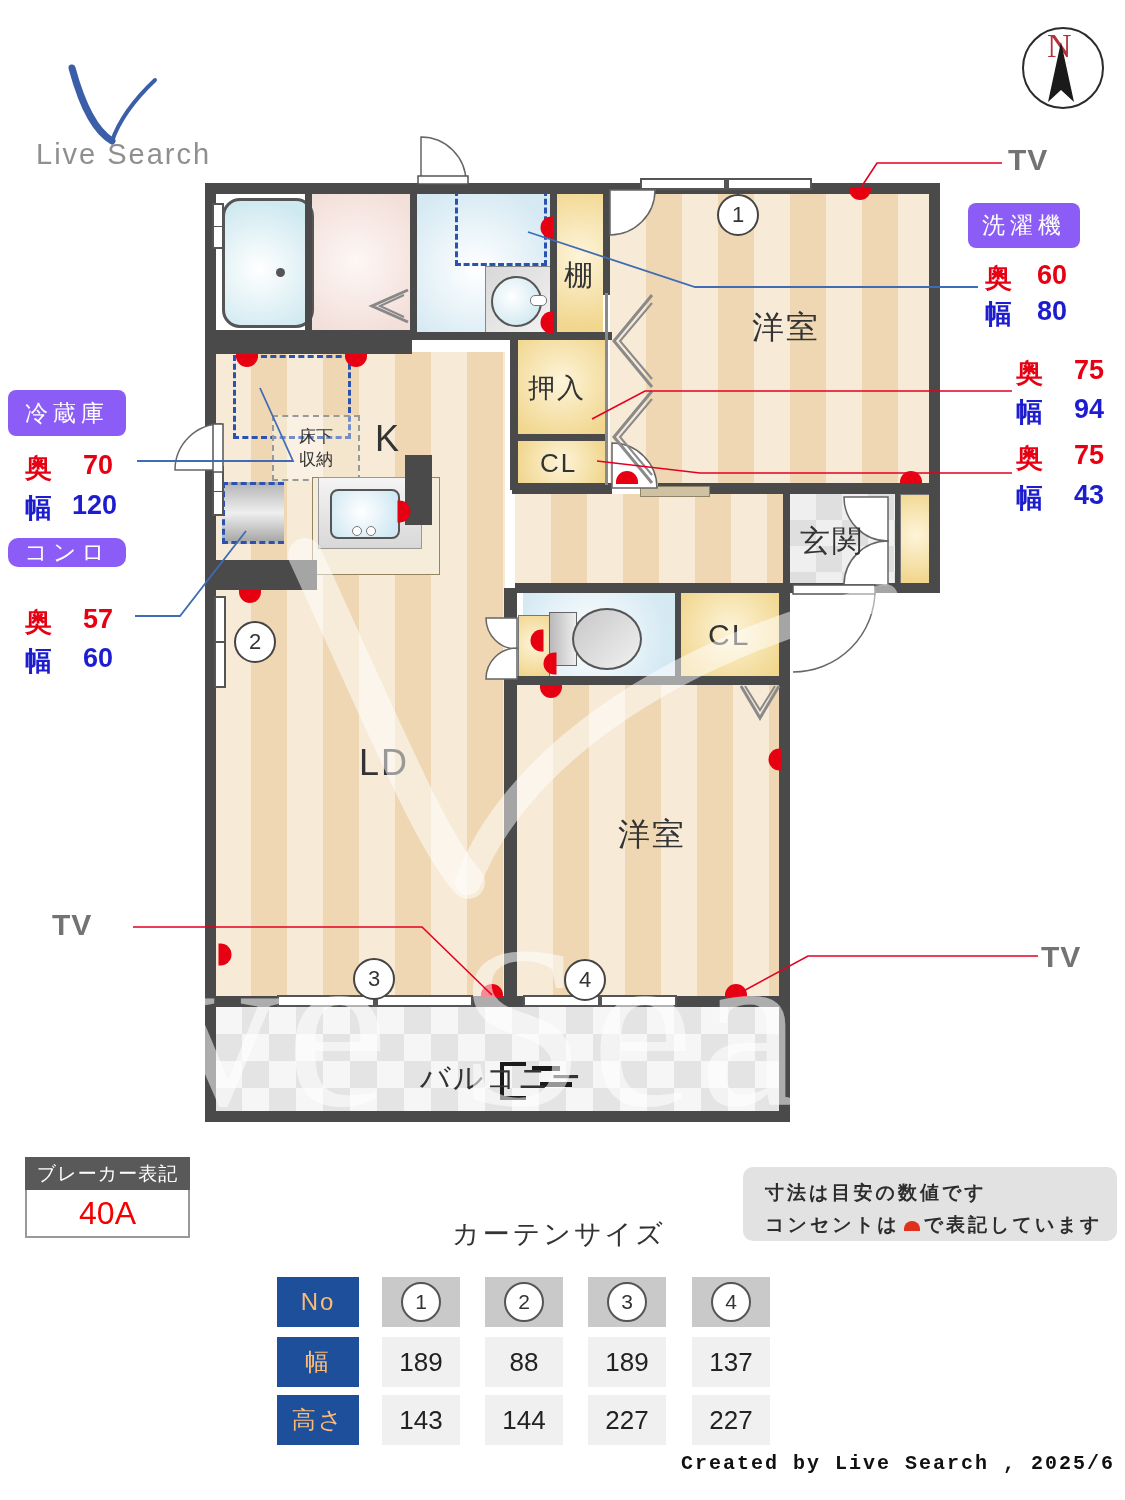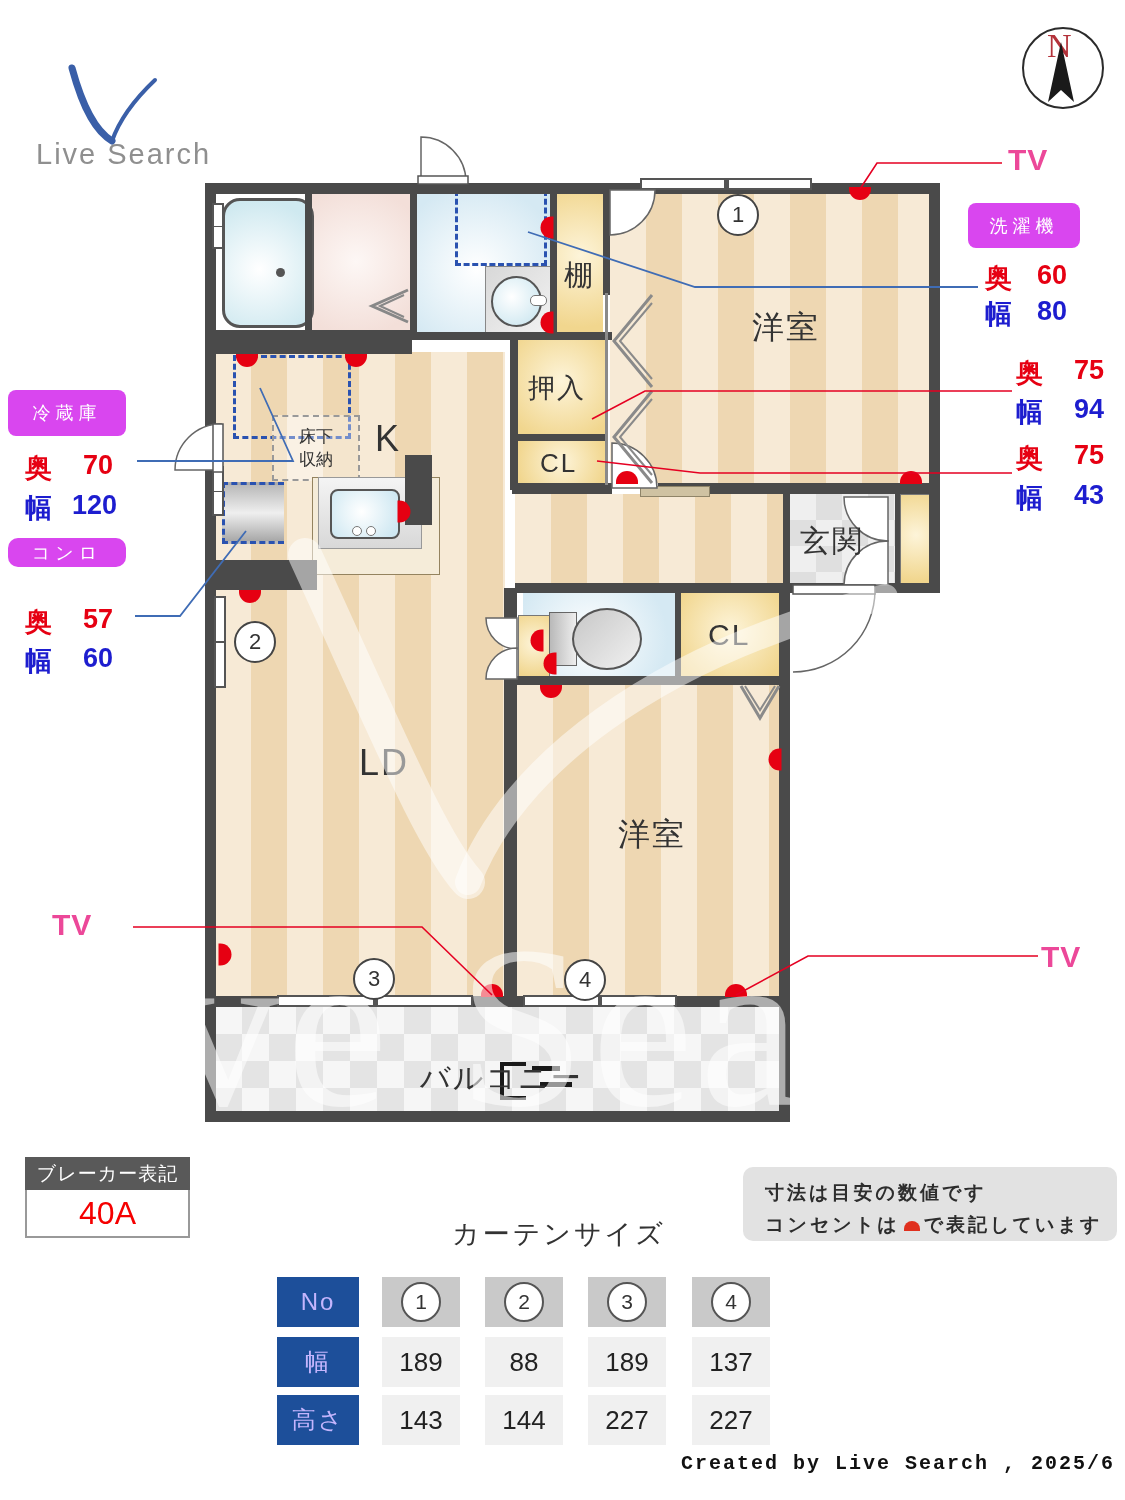--- a/index.html
+++ b/index.html
@@ -14,27 +14,27 @@
   .tile{background:#ececec;background-image:repeating-conic-gradient(#dfdfdf 0% 25%,#efefef 0% 50%);background-size:52px 52px;}
   .checker{background:#f6f6f6;background-image:repeating-conic-gradient(#e4e4e4 0% 25%,#f6f6f6 0% 50%);background-size:54px 54px;}
   .lbl{position:absolute;color:#333;letter-spacing:2px;white-space:nowrap;}
   .circ{position:absolute;width:38px;height:38px;border:2px solid #444;border-radius:50%;
         background:#fff;display:flex;align-items:center;justify-content:center;font-size:22px;color:#333;}
   .out{position:absolute;width:22px;height:13px;background:#e60012;border-radius:11px 11px 0 0;}
   .win{position:absolute;background:#fff;border:2px solid #555;box-sizing:border-box;}
   .win.h{background:linear-gradient(90deg,#fff 49%,#555 49%,#555 51.5%,#fff 51.5%);}
   .win.v{background:linear-gradient(180deg,#fff 49%,#555 49%,#555 51.5%,#fff 51.5%);}
   .dashblue{position:absolute;border:3px dashed #2a52b0;box-sizing:border-box;}
-  .badge{position:absolute;background:#d946ef;color:#fff;border-radius:8px;display:flex;
-         align-items:center;justify-content:center;font-size:18px;letter-spacing:5px;}
+  .badge{position:absolute;background:#8b5cf6;color:#fff;border-radius:8px;display:flex;
+         align-items:center;justify-content:center;font-size:23px;letter-spacing:5px;}
   .mrow{position:absolute;display:flex;justify-content:space-between;font-size:27px;font-weight:bold;}
   .red{color:#e60012;} .blue{color:#1d1dcf;}
-  .tv{position:absolute;color:#ec4899;font-size:30px;font-weight:bold;letter-spacing:1px;}
+  .tv{position:absolute;color:#737373;font-size:30px;font-weight:bold;letter-spacing:1px;}
   .cell{position:absolute;display:flex;align-items:center;justify-content:center;}
-  .hcell{background:#1d4f9a;color:#c4b5fd;font-size:24px;letter-spacing:2px;}
+  .hcell{background:#1d4f9a;color:#fdba74;font-size:24px;letter-spacing:2px;}
   .gcell{background:#c9c9c9;} .vcell{background:#f0f0f0;font-size:26px;color:#222;}
   .tcirc{width:36px;height:36px;border:2px solid #555;border-radius:50%;background:#fff;
          display:flex;align-items:center;justify-content:center;font-size:21px;color:#333;}
   .dome{display:inline-block;width:16px;height:10px;background:#e0301e;border-radius:8px 8px 0 0;margin:0 4px;vertical-align:baseline;}
   svg{position:absolute;left:0;top:0;}
 </style>
 </head>
 <body>
 
 <div class="canvas">

